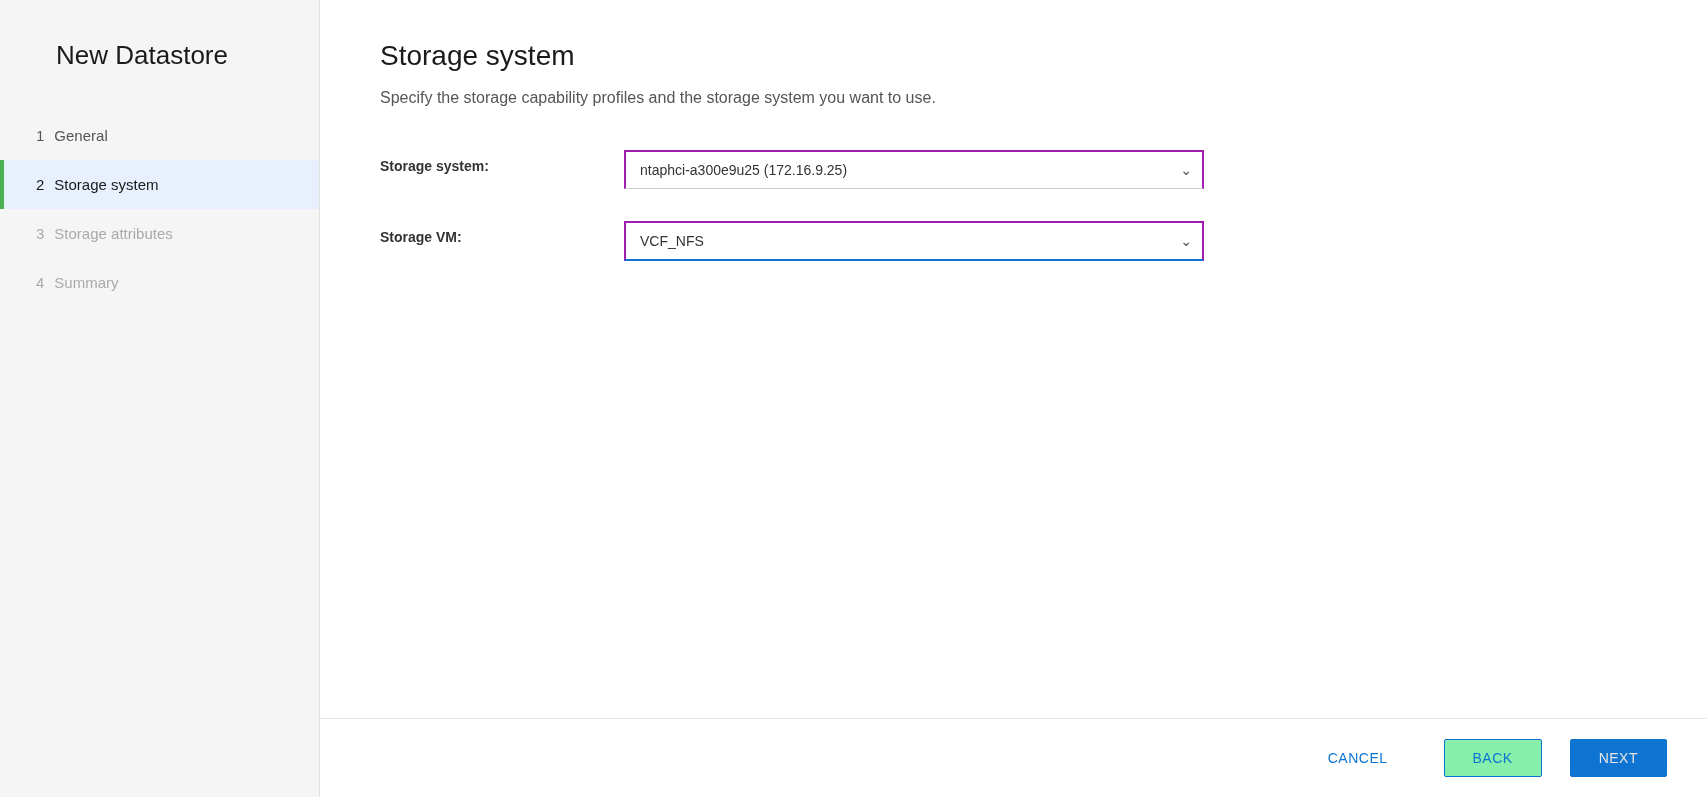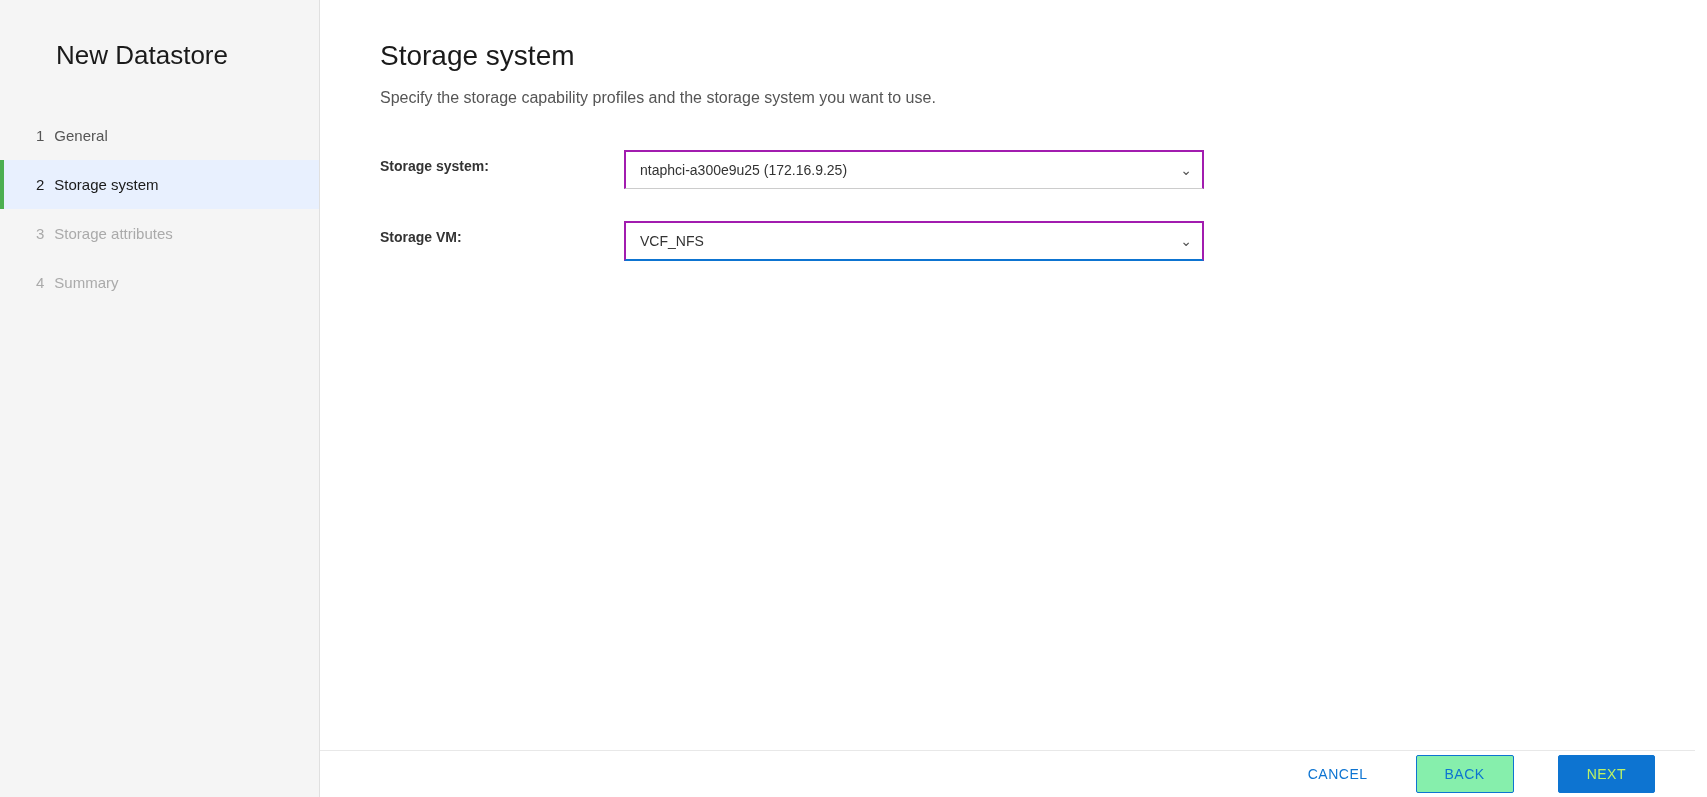--- a/index.html
+++ b/index.html
@@ -178,27 +178,27 @@
       transform: translateY(-50%);
       pointer-events: none;
       color: #555;
       font-size: 14px;
     }
 
     
     .bottom-actions {
       position: absolute;
       bottom: 0;
-      right: 12px;
+      right: 0;
       left: 0;
       display: flex;
       justify-content: flex-end;
       align-items: center;
-      padding: 4px 40px;
-      gap: 20px;
+      padding: 20px 40px;
+      gap: 28px;
       background: #fff;
       border-top: 1px solid #e8e8e8;
     }
     .btn {
       padding: 10px 28px;
       font-size: 14px;
       font-weight: 500;
       cursor: pointer;
       border-radius: 2px;
       border: none;
@@ -210,23 +210,22 @@
       color: #0d74d1;
       border: none;
     }
     .btn-back {
       background: #86efac;
       color: #0d74d1;
       border: 1px solid #0d74d1;
     }
     .btn-next {
       background: #0d74d1;
-      color: #bef264;
+      color: #e5e5e5;
       border: 1px solid #0d74d1;
-      margin-left: 24px;
     }
   </style>
 </head>
 <body>
 
 <div class="sidebar">
   <div class="sidebar-title">New Datastore</div>
   <nav class="sidebar-steps">
     <div class="sidebar-step completed">
       <span class="step-number">1</span>

